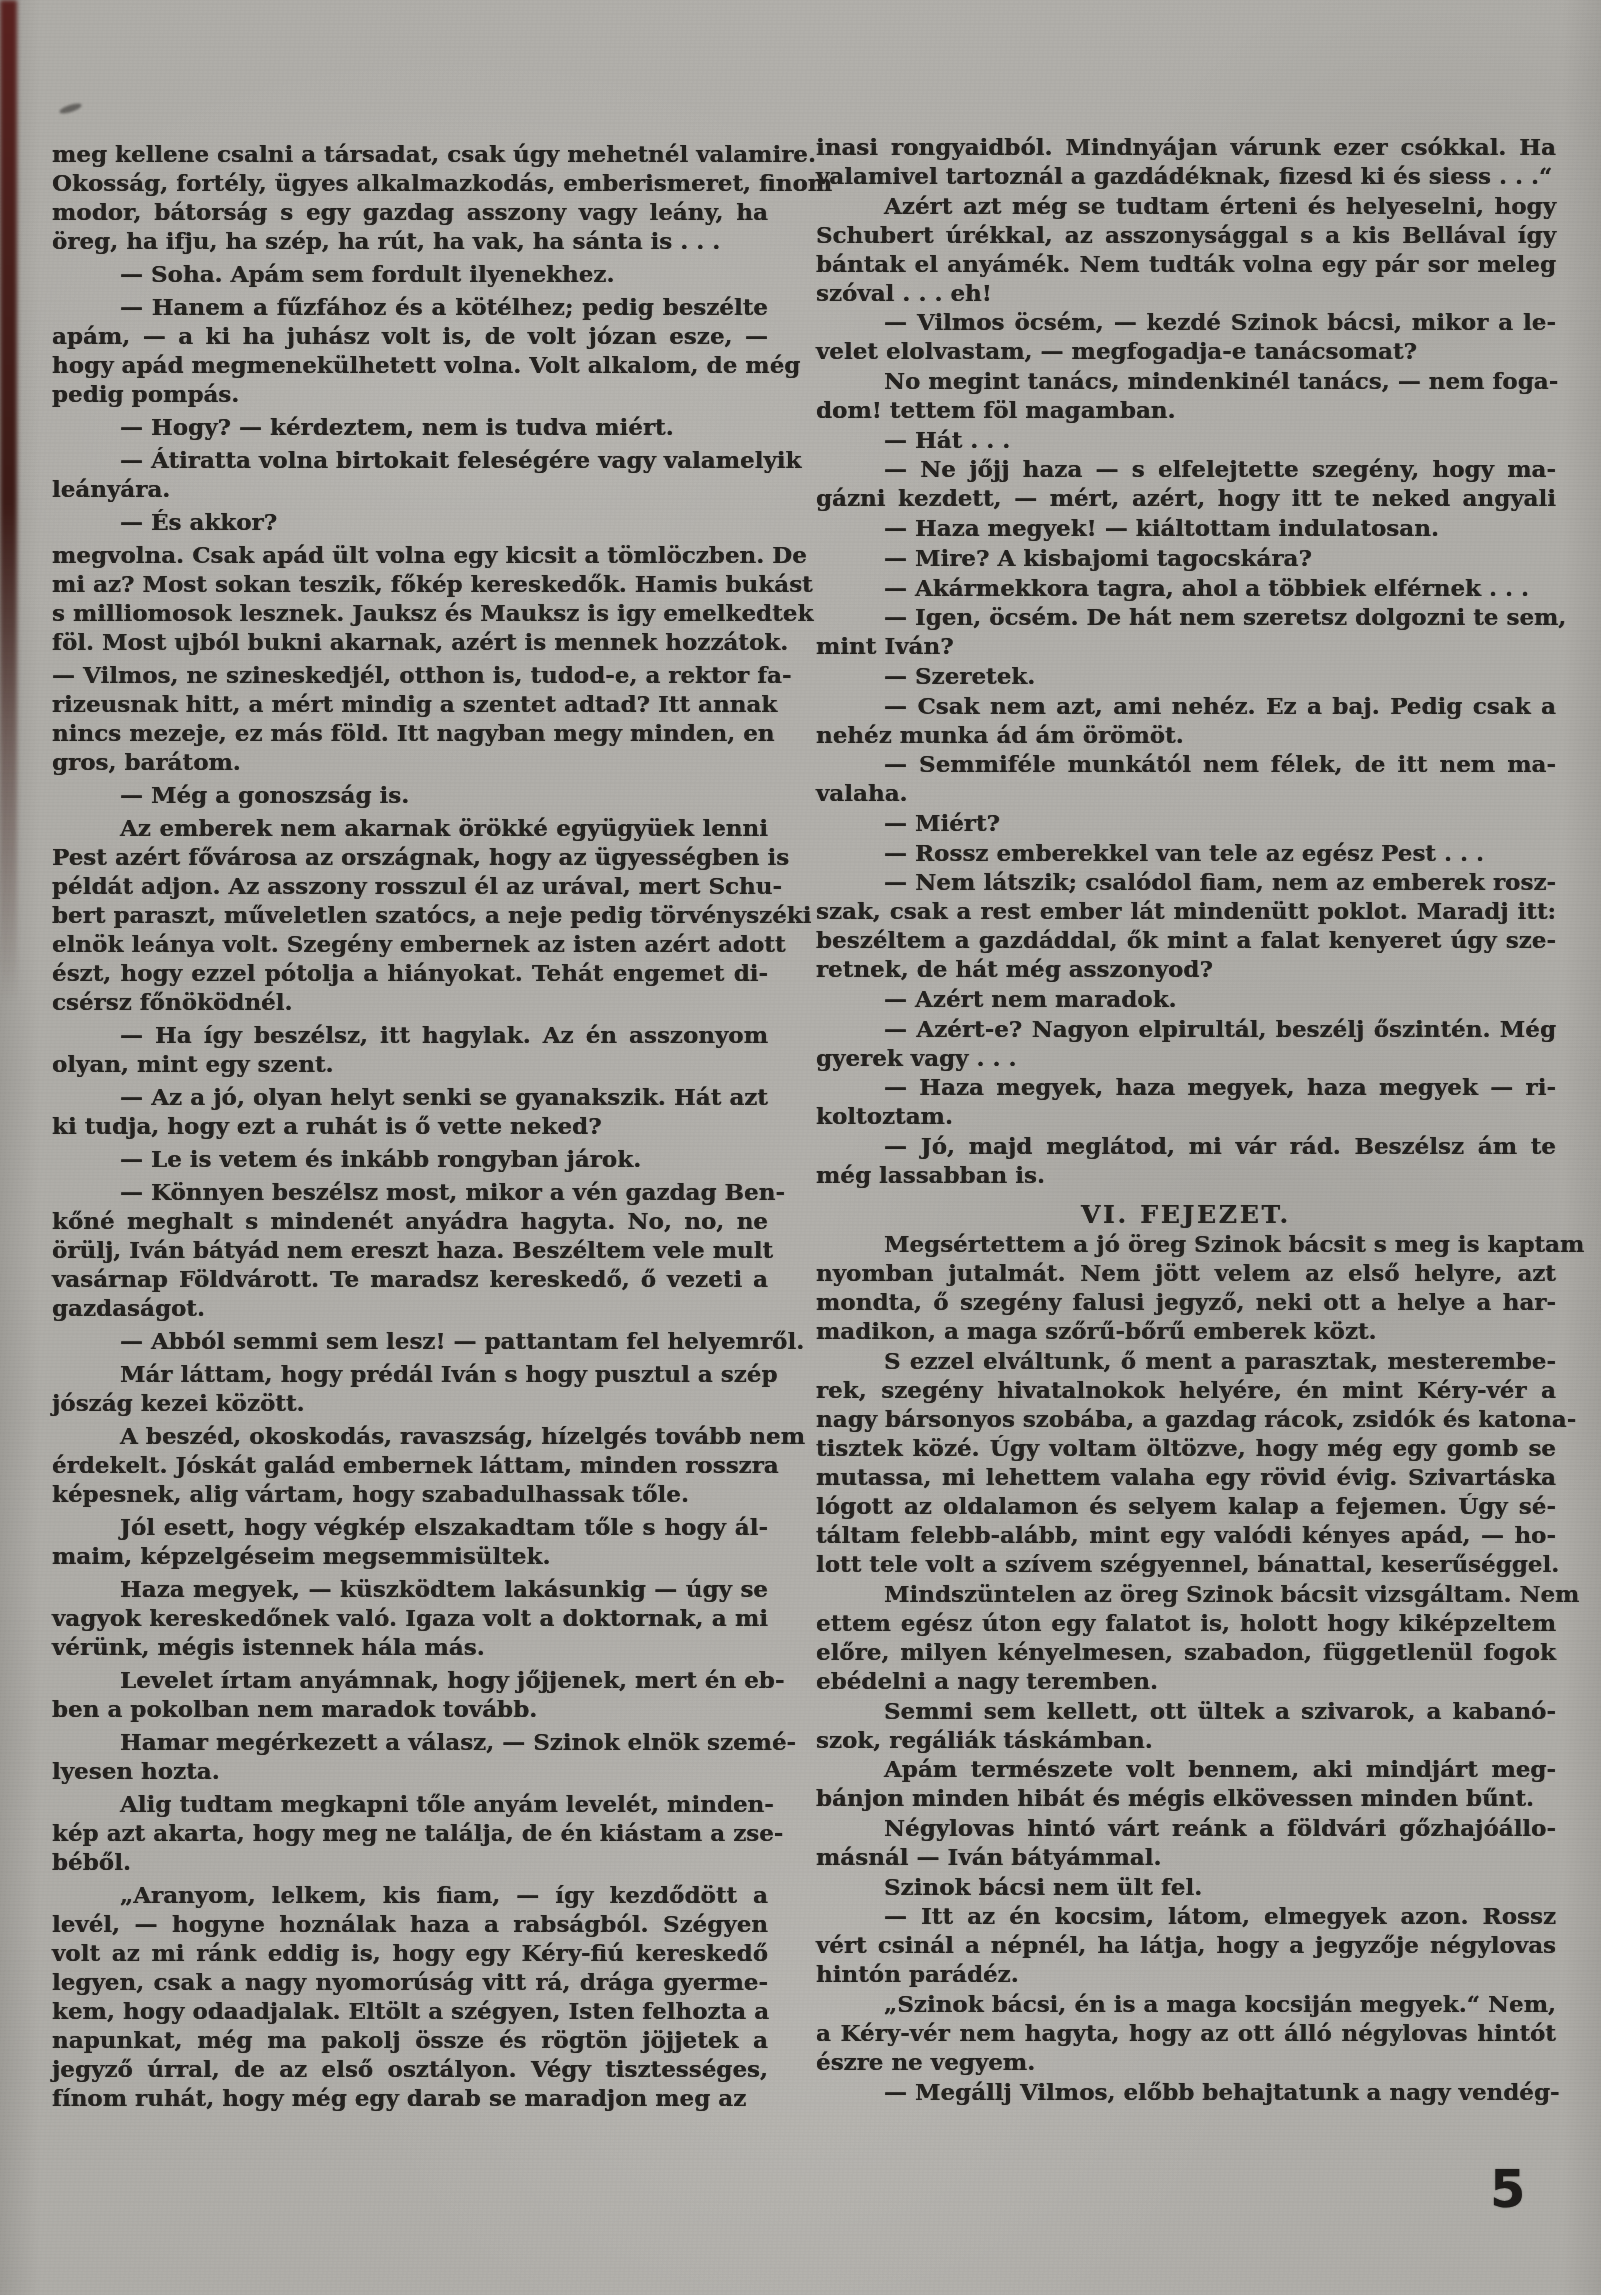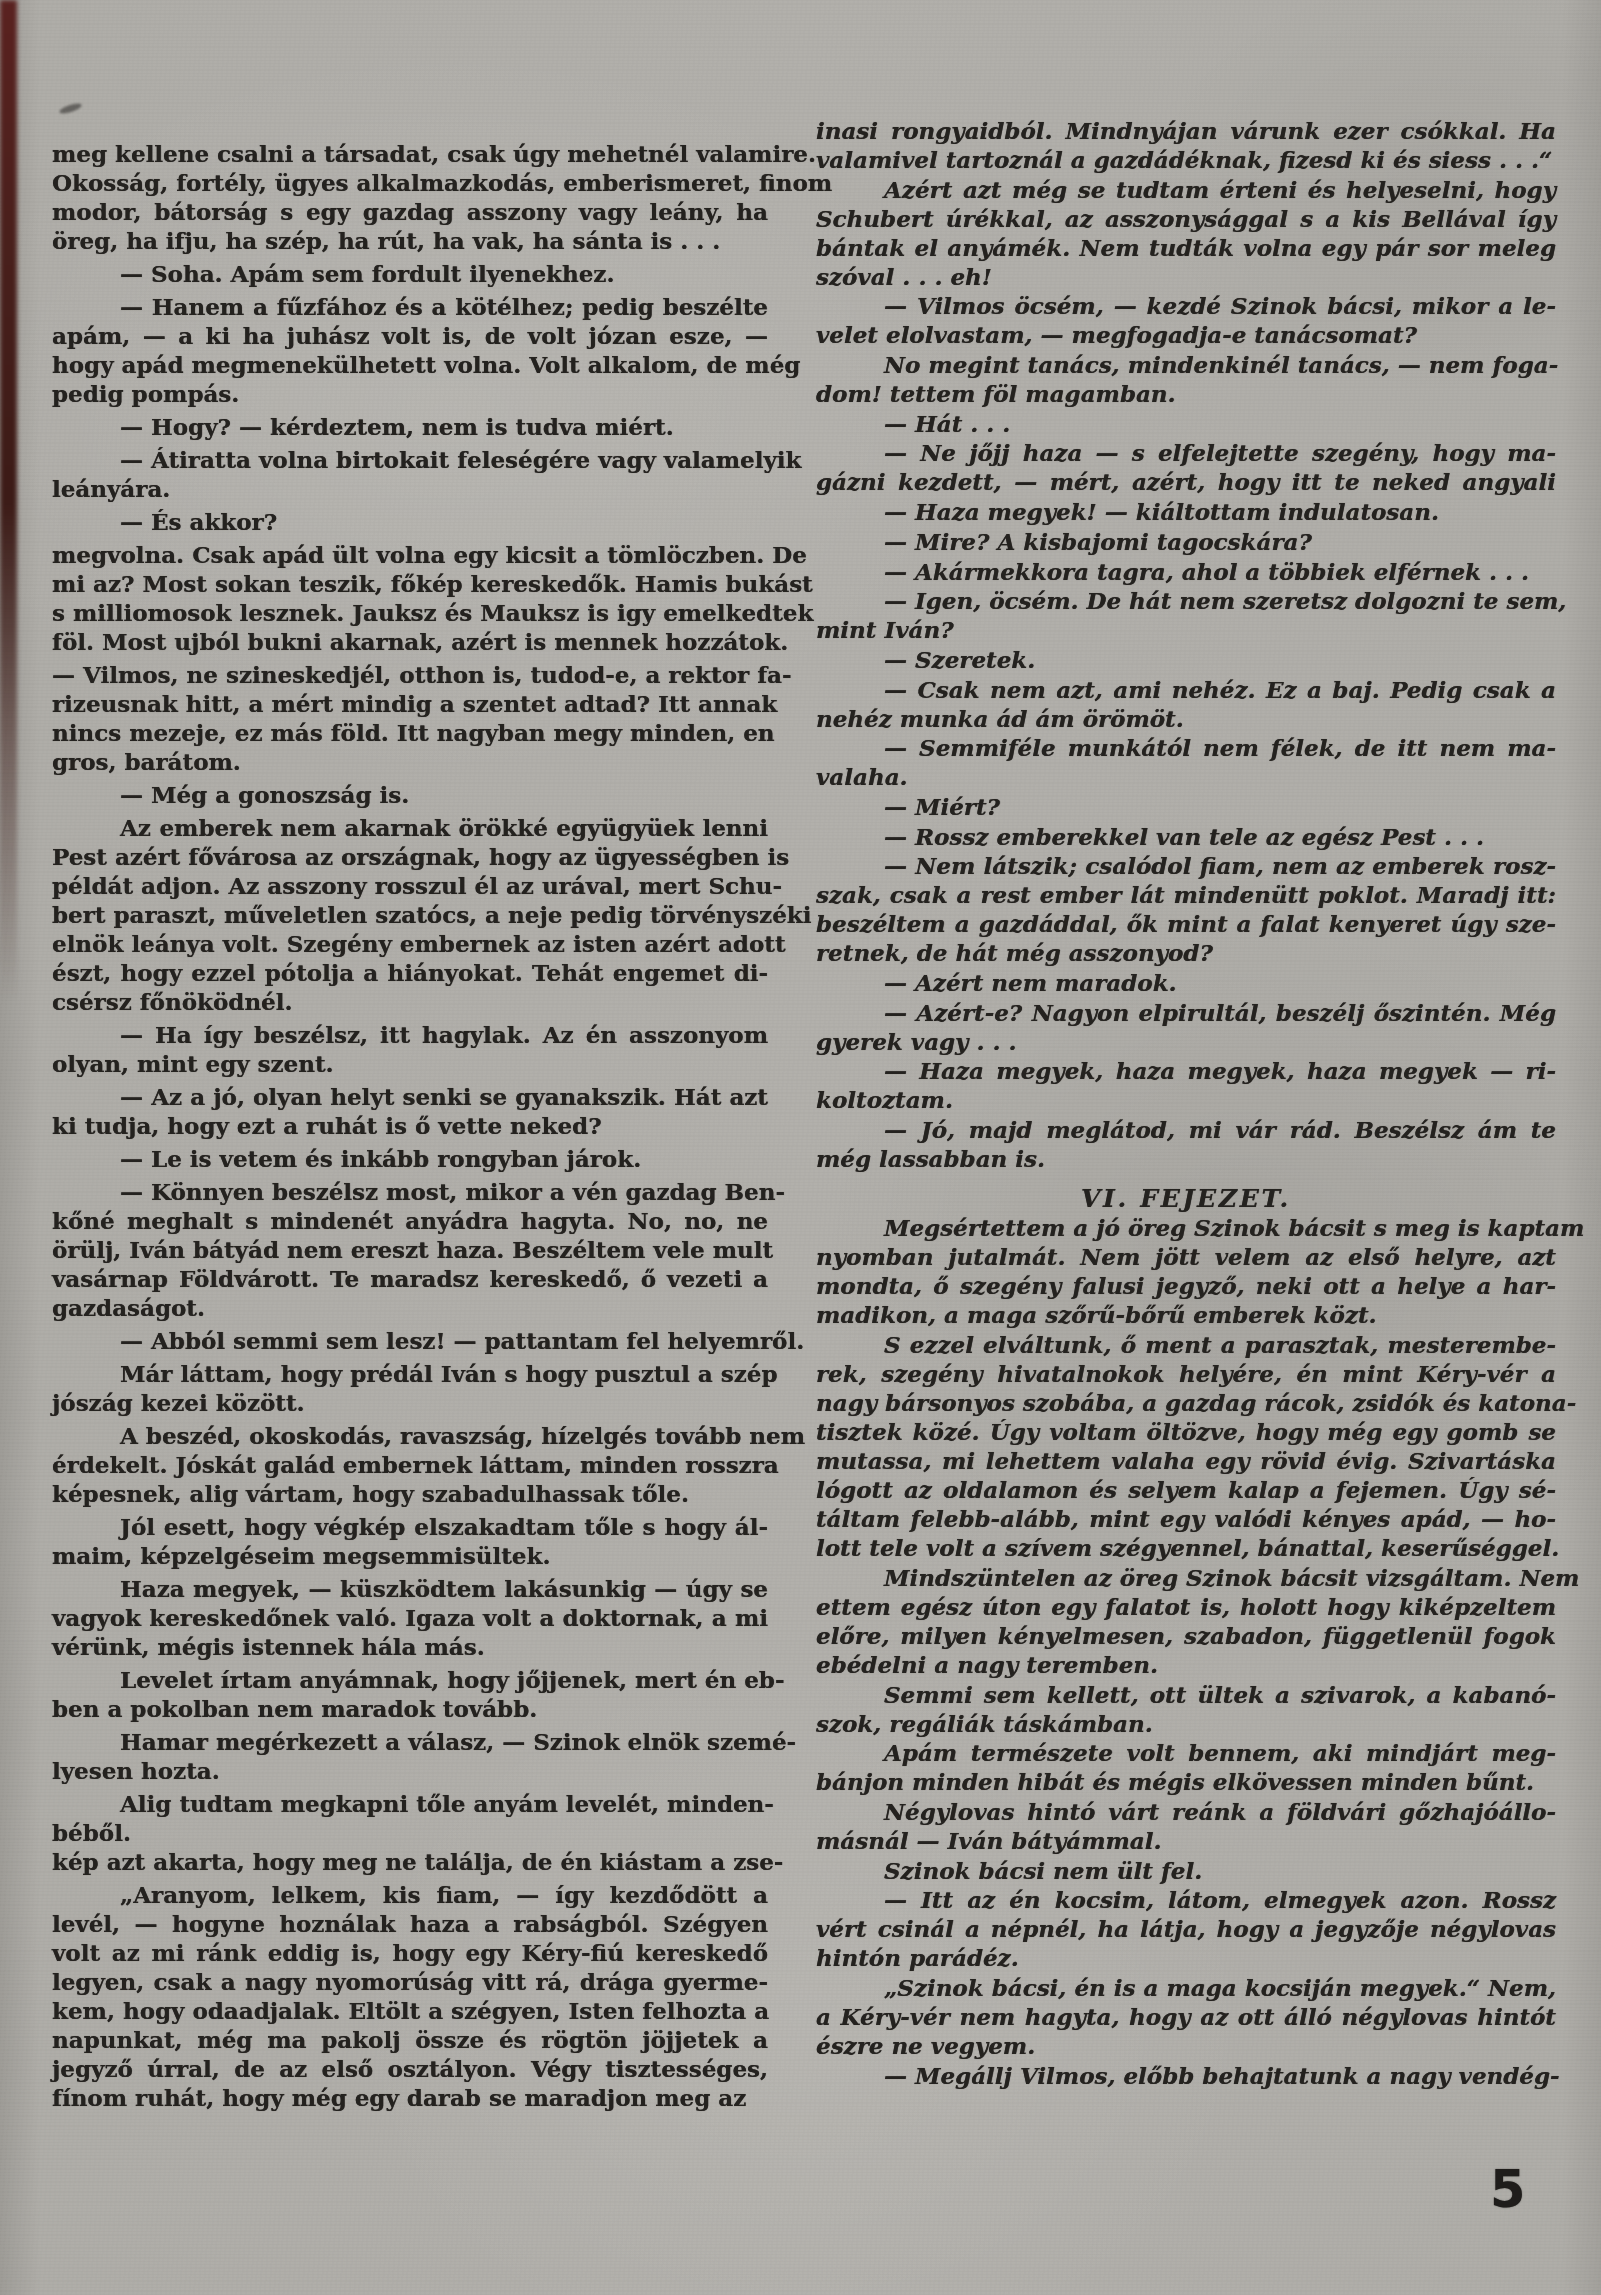--- a/index.html
+++ b/index.html
@@ -35,21 +35,21 @@
   .speck {
     position: absolute; left: 59px; top: 105px; width: 23px; height: 6.7px;
     background: rgba(40,38,36,0.55); border-radius: 50%;
     transform: rotate(-18deg); filter: blur(1.3px);
   }
   .col {
     position: absolute;
     color: #262422;
   }
   .col-left  { left: 52px;  top: 139px; width: 716px; }
-  .col-right { left: 816px; top: 116px; width: 740px; font-style: italic; }
+  .col-right { left: 816px; top: 132px; width: 740px; }
   .block { margin: 0; }
   .col-left  .block { margin-bottom: 4px; }
   .col-right .block { margin-bottom: 0.7px; }
   .line {
     height: 29px; line-height: 29px;
     font-size: 23px; font-weight: 700;
     color: #24221f;
     white-space: nowrap;
     text-align: justify;
     text-align-last: justify;
@@ -170,22 +170,22 @@
       <div class="block">
         <div class="line ind">Levelet írtam anyámnak, hogy jőjjenek, mert én eb-</div>
         <div class="line last">ben a pokolban nem maradok tovább.</div>
       </div>
       <div class="block">
         <div class="line ind">Hamar megérkezett a válasz, — Szinok elnök szemé-</div>
         <div class="line last">lyesen hozta.</div>
       </div>
       <div class="block">
         <div class="line ind">Alig tudtam megkapni tőle anyám levelét, minden-</div>
+        <div class="line">kép azt akarta, hogy meg ne találja, de én kiástam a zse-</div>
         <div class="line last">béből.</div>
-        <div class="line">kép azt akarta, hogy meg ne találja, de én kiástam a zse-</div>
       </div>
       <div class="block">
         <div class="line ind">„Aranyom,  lelkem,  kis  fiam,  —  így  kezdődött  a</div>
         <div class="line">levél, — hogyne hoználak haza  a  rabságból.  Szégyen</div>
         <div class="line">volt az mi ránk eddig is, hogy egy  Kéry-fiú  kereskedő</div>
         <div class="line">legyen, csak a nagy nyomorúság vitt rá, drága gyerme-</div>
         <div class="line">kem, hogy odaadjalak. Eltölt a szégyen, Isten felhozta a</div>
         <div class="line">napunkat, még ma pakolj össze és rögtön  jöjjetek  a</div>
         <div class="line">jegyző úrral, de az első  osztályon.  Végy  tisztességes,</div>
         <div class="line last">fínom ruhát, hogy még egy darab se maradjon meg az</div>

